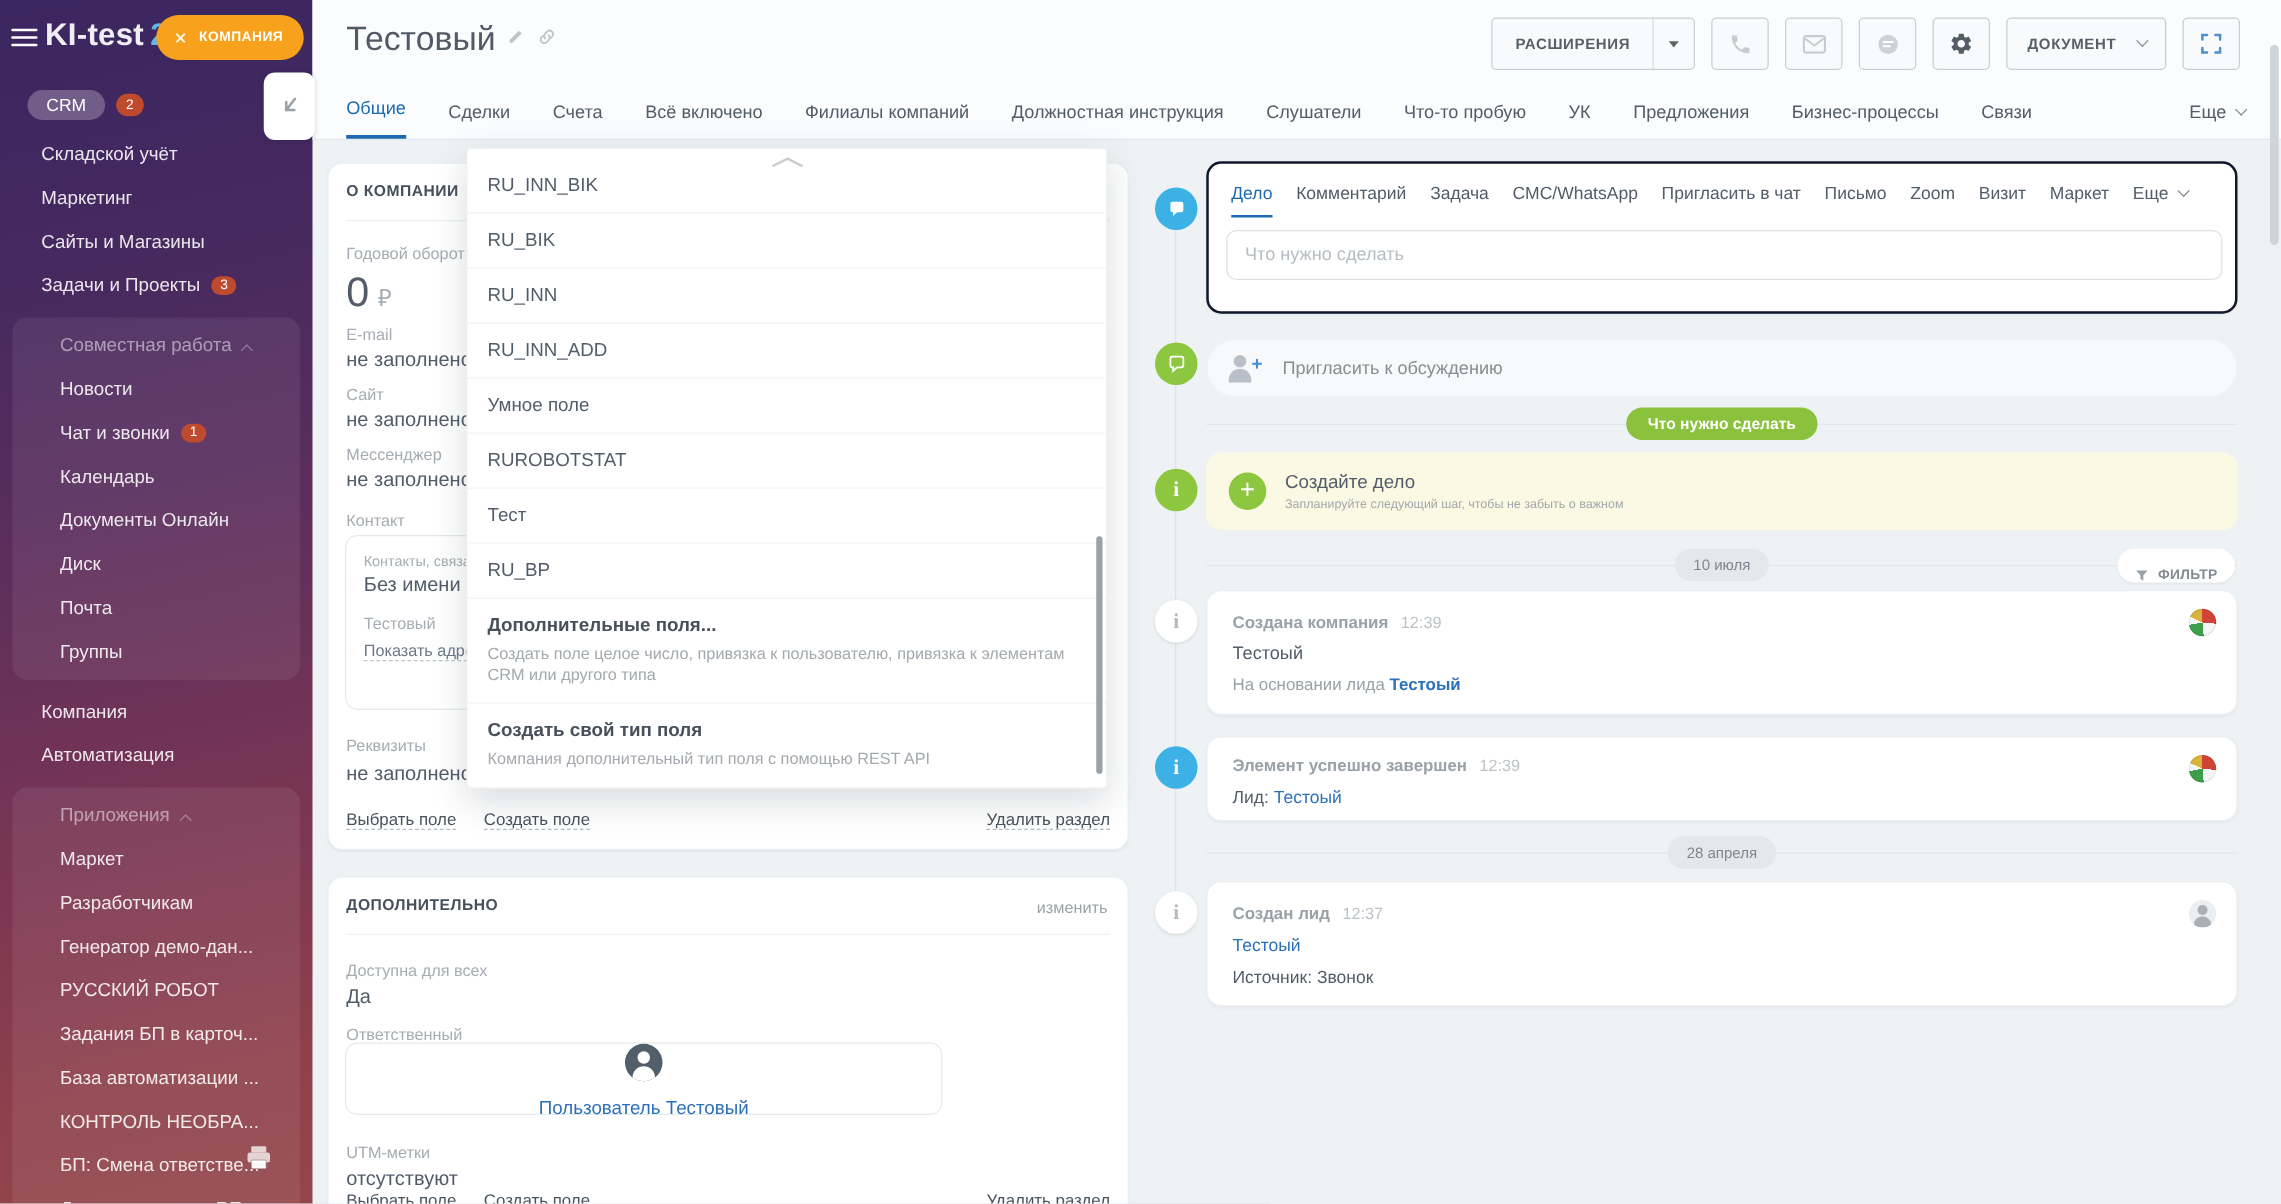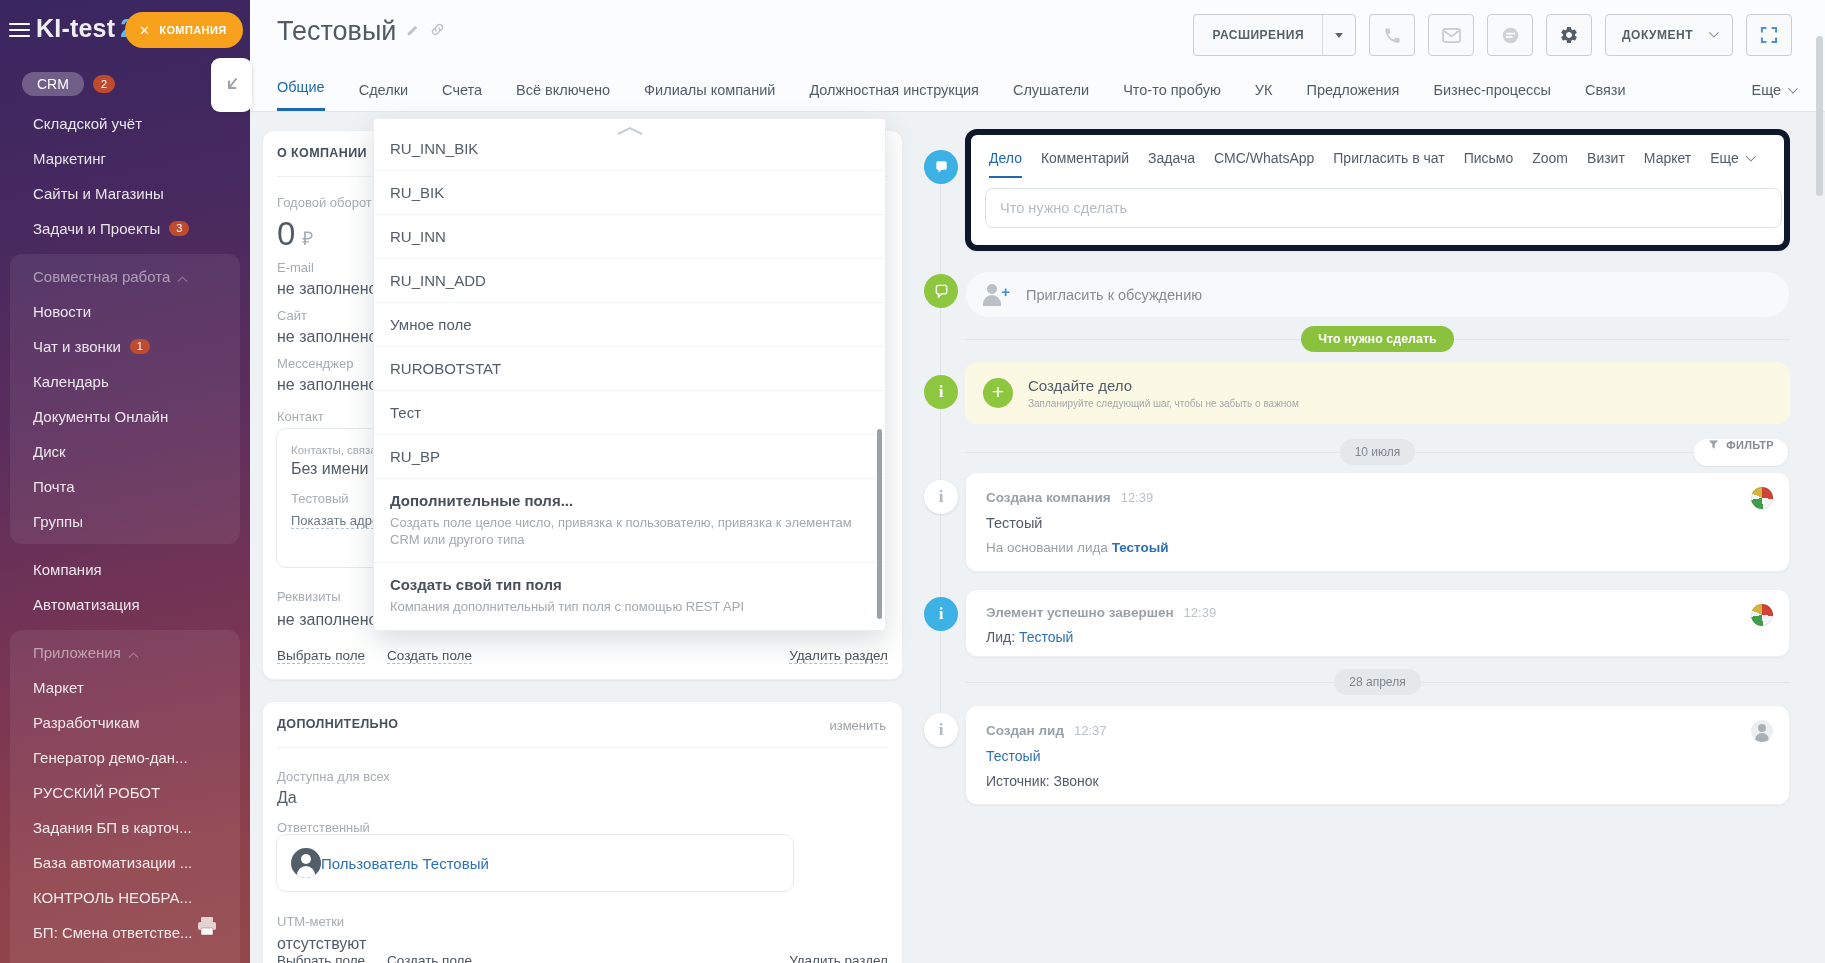--- a/index.html
+++ b/index.html
@@ -19,21 +19,21 @@
     letter-spacing:.4px; z-index:3; white-space:nowrap; cursor:pointer; }
   .pill-close { font-size:13px; font-weight:400; }
   .crm-row { display:flex; align-items:center; margin:14px 0 0 22px; }
   .crm-pill { background:rgba(255,255,255,.26); color:#fff; font-size:14px; border-radius:14px; padding:4px 15px; cursor:pointer; }
   .crm-badge { margin-left:9px; background:#bf4b2e; color:#fff; font-size:11px; border-radius:10px; padding:3px 8px; }
   .menu { margin-top:10px; font-size:15px; }
   .m-item { height:35px; line-height:35px; padding-left:33px; color:rgba(255,255,255,.88); white-space:nowrap; overflow:hidden; cursor:pointer; }
   .m-badge { display:inline-block; margin-left:9px; background:#bf4b2e; color:#fff; font-size:11px; line-height:15px;
     border-radius:9px; padding:0 7px; vertical-align:2px; }
   .m-group { background:rgba(255,255,255,.07); border-radius:12px; margin:8px 10px; padding:5px 0; }
-  .m-group .m-item { padding-left:23px; }
+  .m-group .m-item { padding-left:38px; }
   .m-section { color:rgba(255,255,255,.5); }
   .chev-up { display:inline-block; width:7px; height:7px; border-left:1.5px solid currentColor; border-top:1.5px solid currentColor;
     transform:rotate(45deg) translate(2px,2px); margin-left:9px; opacity:.7; }
   .chev-down { display:inline-block; width:7px; height:7px; border-right:1.5px solid currentColor; border-bottom:1.5px solid currentColor;
     transform:rotate(45deg) translate(-1px,-3px); margin-left:7px; opacity:.75; }
   .collapse-tab { position:absolute; left:211px; top:58px; width:41px; height:54px; background:#fff; border-radius:9px;
     box-shadow:0 1px 4px rgba(30,40,50,.18); display:flex; align-items:center; justify-content:center; z-index:6; cursor:pointer; }
   .printer { position:absolute; left:196px; top:916px; z-index:2; cursor:pointer; }
 
   
@@ -72,22 +72,22 @@
   .money .num { font-size:33px; color:#525c69; }
   .money .cur { font-size:19px; color:#a6acb3; margin-left:7px; }
   .contact-box { position:absolute; left:13px; top:297px; width:478px; height:140px; border:1px solid #e6e9ec; border-radius:10px; padding:15px 14px; }
   .cb-caption { font-size:11.5px; color:#a6acb3; white-space:nowrap; }
   .cb-name { font-size:16px; color:#525c69; margin-top:4px; }
   .cb-company { font-size:13px; color:#a6acb3; margin-top:13px; }
   .cb-addr { display:inline-block; font-size:13px; color:#6b7a88; border-bottom:1px dashed #bcc6cf; margin-top:7px; cursor:pointer; white-space:nowrap; }
   .card-foot { position:absolute; left:14px; right:14px; display:flex; gap:22px; font-size:13.5px; }
   .dashed-link { color:#49545f; border-bottom:1px dashed #b4bdc5; cursor:pointer; white-space:nowrap; }
   .foot-right { margin-left:auto; }
-  .user-box { position:absolute; left:13px; top:132px; width:518px; height:58px; border:1px solid #e6e9ec; border-radius:10px;
-    display:flex; align-items:center; padding:0 14px; }
+  .user-box { position:absolute; left:13px; top:132px; width:478px; height:58px; border:1px solid #e6e9ec; border-radius:10px;
+    display:flex; align-items:center; gap:13px; padding:0 14px;flex-direction:column; }
   .avatar-dark { position:relative; width:30px; height:30px; border-radius:50%; background:#525e6a; overflow:hidden; flex:0 0 30px; }
   .avatar-dark i { position:absolute; left:10px; top:6px; width:10px; height:10px; border-radius:50%; background:#fff; }
   .avatar-dark b { position:absolute; left:6px; top:18px; width:18px; height:12px; border-radius:9px 9px 0 0; background:#fff; }
   .user-link { font-size:15px; color:#2c71b8; cursor:pointer; }
 
   
   .dropdown { position:absolute; left:123px; top:5px; width:513px; height:513px; background:#fff; border:1px solid #eceff1;
     border-radius:4px; box-shadow:0 10px 28px rgba(55,65,80,.18); z-index:60; }
   .dd-chevron { position:absolute; top:3px; left:50%; transform:translateX(-50%); z-index:2; cursor:pointer; }
   .dd-list { padding-top:8px; }
@@ -101,21 +101,21 @@
   .tl-line { position:absolute; left:690px; top:54px; width:1px; height:580px; background:#dfe3e7; }
   .tl-icon { position:absolute; left:674px; width:34px; height:34px; border-radius:50%; display:flex; align-items:center; justify-content:center; z-index:2; }
   .tl-blue { background:#3cb1e6; }
   .tl-green { background:#8dc63f; }
   .tl-white { background:#fff; box-shadow:0 1px 3px rgba(60,70,80,.14); }
   .tl-i { font-size:17px; font-weight:700; font-family:"Liberation Serif", serif; }
   .tl-white .tl-i { color:#b3b9bf; }
   .tl-blue .tl-i, .tl-green .tl-i { color:#fff; }
 
   .composer-card { position:absolute; left:715px; top:16px; width:825px; height:122px; background:#fff; border-radius:12px;
-    border:6px solid #0f172a; box-shadow:0 1px 2px rgba(50,60,70,.05); }
+    border:2px solid #0f172a; box-shadow:0 1px 2px rgba(50,60,70,.05); }
   .c-tabs { display:flex; gap:19px; padding:15px 18px 0; font-size:14px; color:#525c69; white-space:nowrap; }
   .c-tab { padding-bottom:10px; cursor:pointer; }
   .c-tab.active { color:#1e6ab2; border-bottom:2px solid #1e6ab2; }
   .composer-input { display:block; width:797px; margin:10px 14px 0; height:40px; border:1px solid #dce1e5; border-radius:8px;
     padding:0 14px; font-size:14.5px; color:#525c69; font-family:"Liberation Sans", sans-serif; outline:none; }
   .composer-input::placeholder { color:#b6bcc3; }
 
   .invite-row { position:absolute; left:715px; top:158px; width:825px; height:47px; background:#f7f9fa; border:1px solid #f0f3f5;
     border-radius:24px; display:flex; align-items:center; gap:14px; padding:0 16px; cursor:pointer; }
   .inv-ico { position:relative; width:30px; height:24px; flex:0 0 30px; }
@@ -133,21 +133,21 @@
   .plus-circle { width:30px; height:30px; border-radius:50%; background:#8dc63f; color:#fff; font-size:21px; line-height:28px;
     text-align:center; flex:0 0 30px; cursor:pointer; }
   .promo-title { font-size:15px; color:#525c69; }
   .promo-sub { font-size:10px; color:#a3a8ad; margin-top:4px; }
 
   .date-row { position:absolute; left:715px; width:825px; height:27px; }
   #date-row-1 { top:326px; } #date-row-2 { top:556px; }
   .date-pill { position:relative; margin:0 auto; width:max-content; background:#e4e8eb; color:#7d8790; font-size:12px;
     padding:6px 15px; border-radius:14px; z-index:2; }
   .filter-btn { position:absolute; right:2px; top:0; height:27px; background:#fff; border-radius:14px; padding:0 14px;
-    display:flex; align-items:flex-start; gap:7px; color:#848b92; font-size:11px; font-weight:700; letter-spacing:.3px;
+    display:flex; align-items:flex-end; gap:7px; color:#848b92; font-size:11px; font-weight:700; letter-spacing:.3px;
     box-shadow:0 1px 2px rgba(0,0,0,.06); cursor:pointer; z-index:2; }
 
   .entry-card { position:absolute; left:715px; width:825px; background:#fff; border-radius:12px; border:1px solid #edf0f2;
     box-shadow:0 1px 2px rgba(50,60,70,.05); padding:0 20px; }
   #entry-1 { top:359px; height:100px; } #entry-2 { top:476px; height:68px; } #entry-3 { top:592px; height:100px; }
   .e-head { display:flex; align-items:baseline; gap:10px; padding-top:17px; }
   .e-title { font-size:13.5px; font-weight:700; color:#9aa1a8; }
   .e-time { font-size:13px; color:#bcc2c8; }
   .e-body { font-size:14.5px; color:#525c69; margin-top:10px; }
   .e-meta { font-size:13.5px; color:#9aa1a8; margin-top:9px; }

